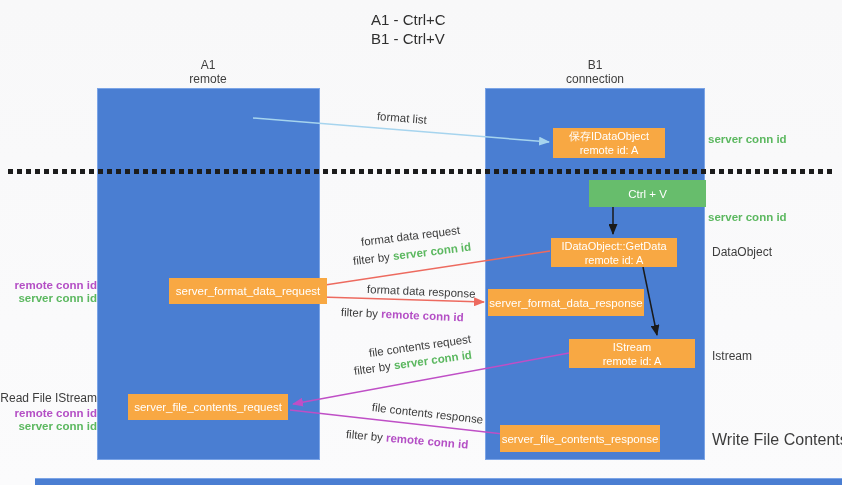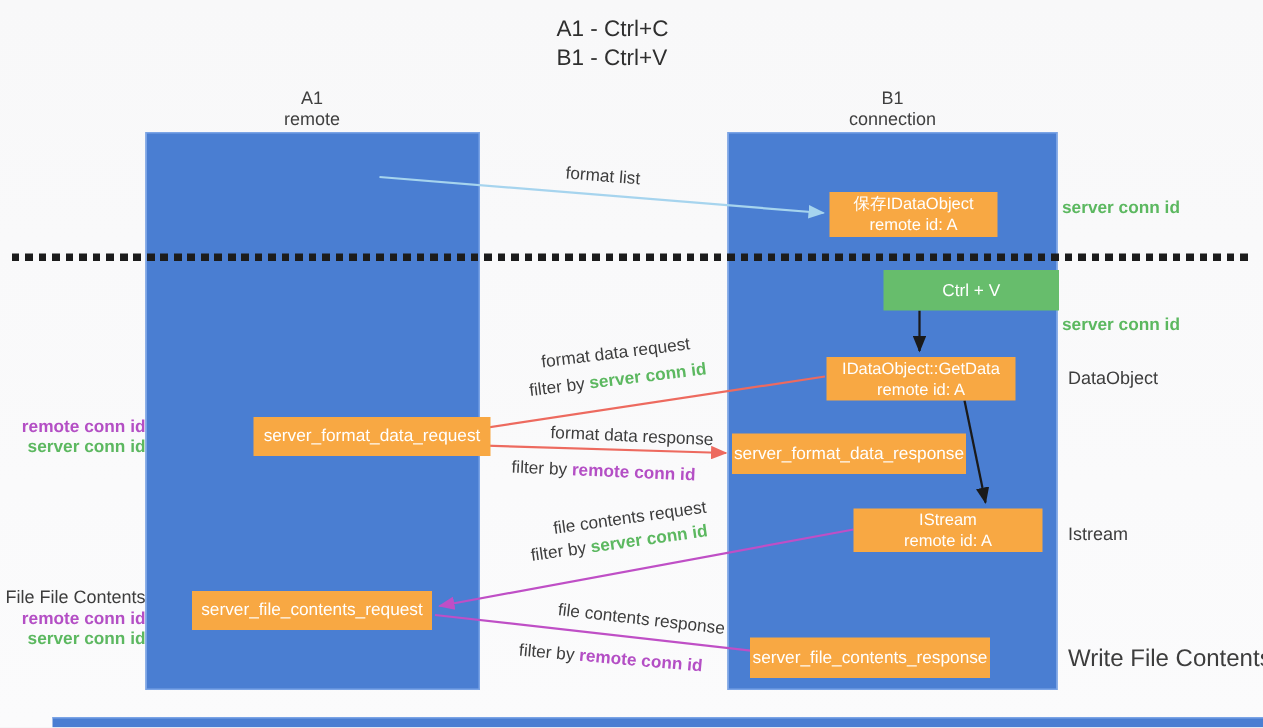--- a/index.html
+++ b/index.html
@@ -139,19 +139,19 @@
   </div>
 
   <div class="side kg" style="left:708px; top:133px;">server conn id</div>
   <div class="side kg" style="left:708px; top:211px;">server conn id</div>
   <div class="side" style="left:712px; top:245px; font-size:12px;">DataObject</div>
   <div class="side" style="left:712px; top:349px; font-size:12px;">Istream</div>
   <div class="side" style="left:712px; top:431px; font-size:16px;">Write File Contents</div>
 
   <div class="leftcol-label kp" style="top:279px;">remote conn id</div>
   <div class="leftcol-label kg" style="top:292px;">server conn id</div>
-  <div class="leftcol-label" style="top:391px; font-size:12px; color:#3d3d3d;">File File Contents</div>
+  <div class="leftcol-label" style="top:391px; font-size:12px; color:#3d3d3d;">Read File IStream</div>
   <div class="leftcol-label kp" style="top:407px;">remote conn id</div>
   <div class="leftcol-label kg" style="top:420px;">server conn id</div>
 
   <div class="bottom-strip"></div>
 
 </div>
 
 </body></html>

